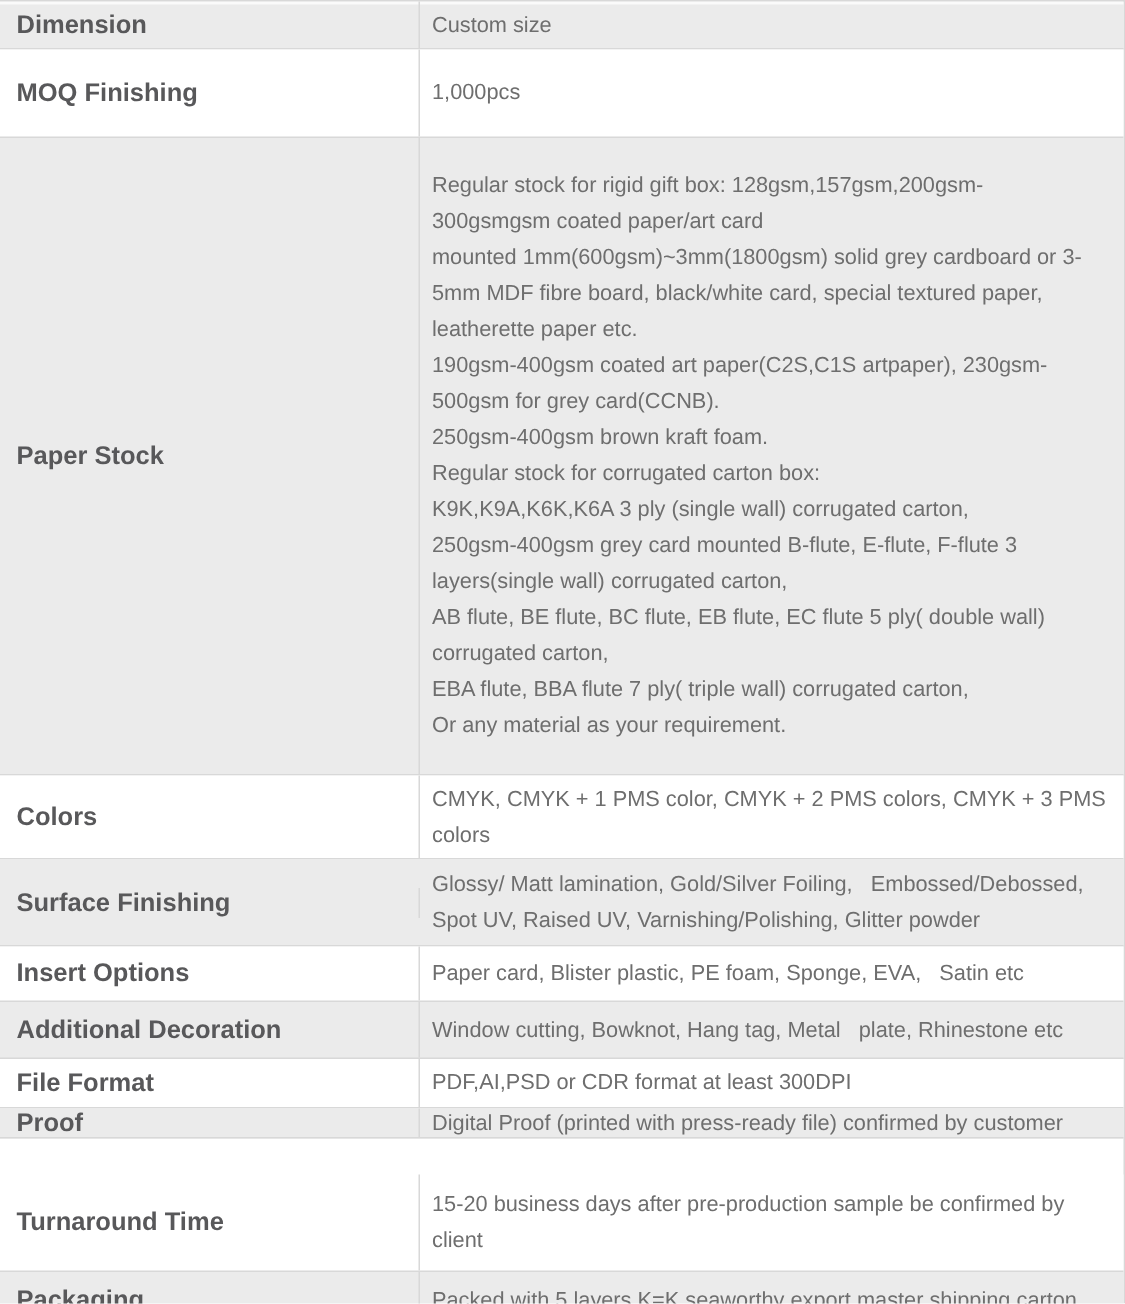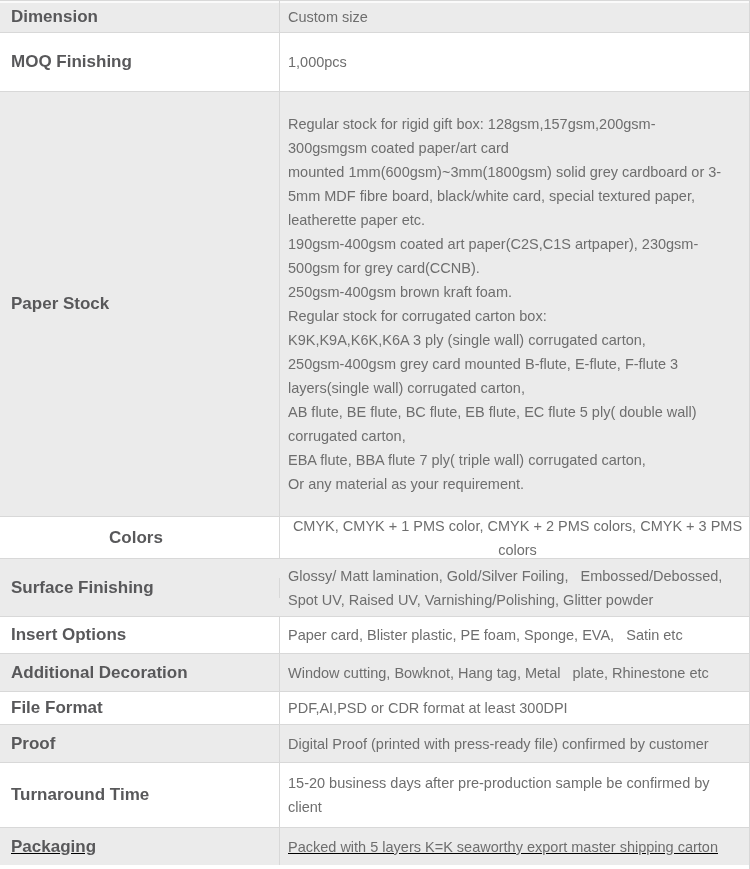--- a/index.html
+++ b/index.html
@@ -18,27 +18,27 @@
     display: flex;
     width: 100%;
     border-bottom: 1px solid var(--border, #d8d8d8);
   }
   .row:last-child { border-bottom: none; }
   .row.shaded { background: var(--shaded-bg, #ebebeb); }
   .row.plain  { background: var(--plain-bg, #ffffff); }
   .row:nth-child(1)  { height: 32px; box-shadow: inset 0 2px 0 #fafafa; }
   .row:nth-child(2)  { height: 59px; }
   .row:nth-child(3)  { height: 425px; }
-  .row:nth-child(4)  { height: 42px; text-align: center; }
+  .row:nth-child(4)  { height: 56px; }
   .row:nth-child(5)  { height: 58px; align-items: center; }
   .row:nth-child(6)  { height: 37px; }
   .row:nth-child(7)  { height: 38px; }
   .row:nth-child(8)  { height: 33px; }
-  .row:nth-child(9)  { height: 38px; }
-  .row:nth-child(10) { height: 65px; }
+  .row:nth-child(9)  { height: 20px; }
+  .row:nth-child(10) { height: 65px; margin-top: 24px; }
   .row:nth-child(11) { height: 37px; text-decoration: underline; }
   .cell {
     display: flex;
     flex-direction: column;
     justify-content: center;
   }
   .cell.label {
     flex: 0 0 280px;
     width: 280px;
     border-right: 1px solid var(--border, #d8d8d8);

